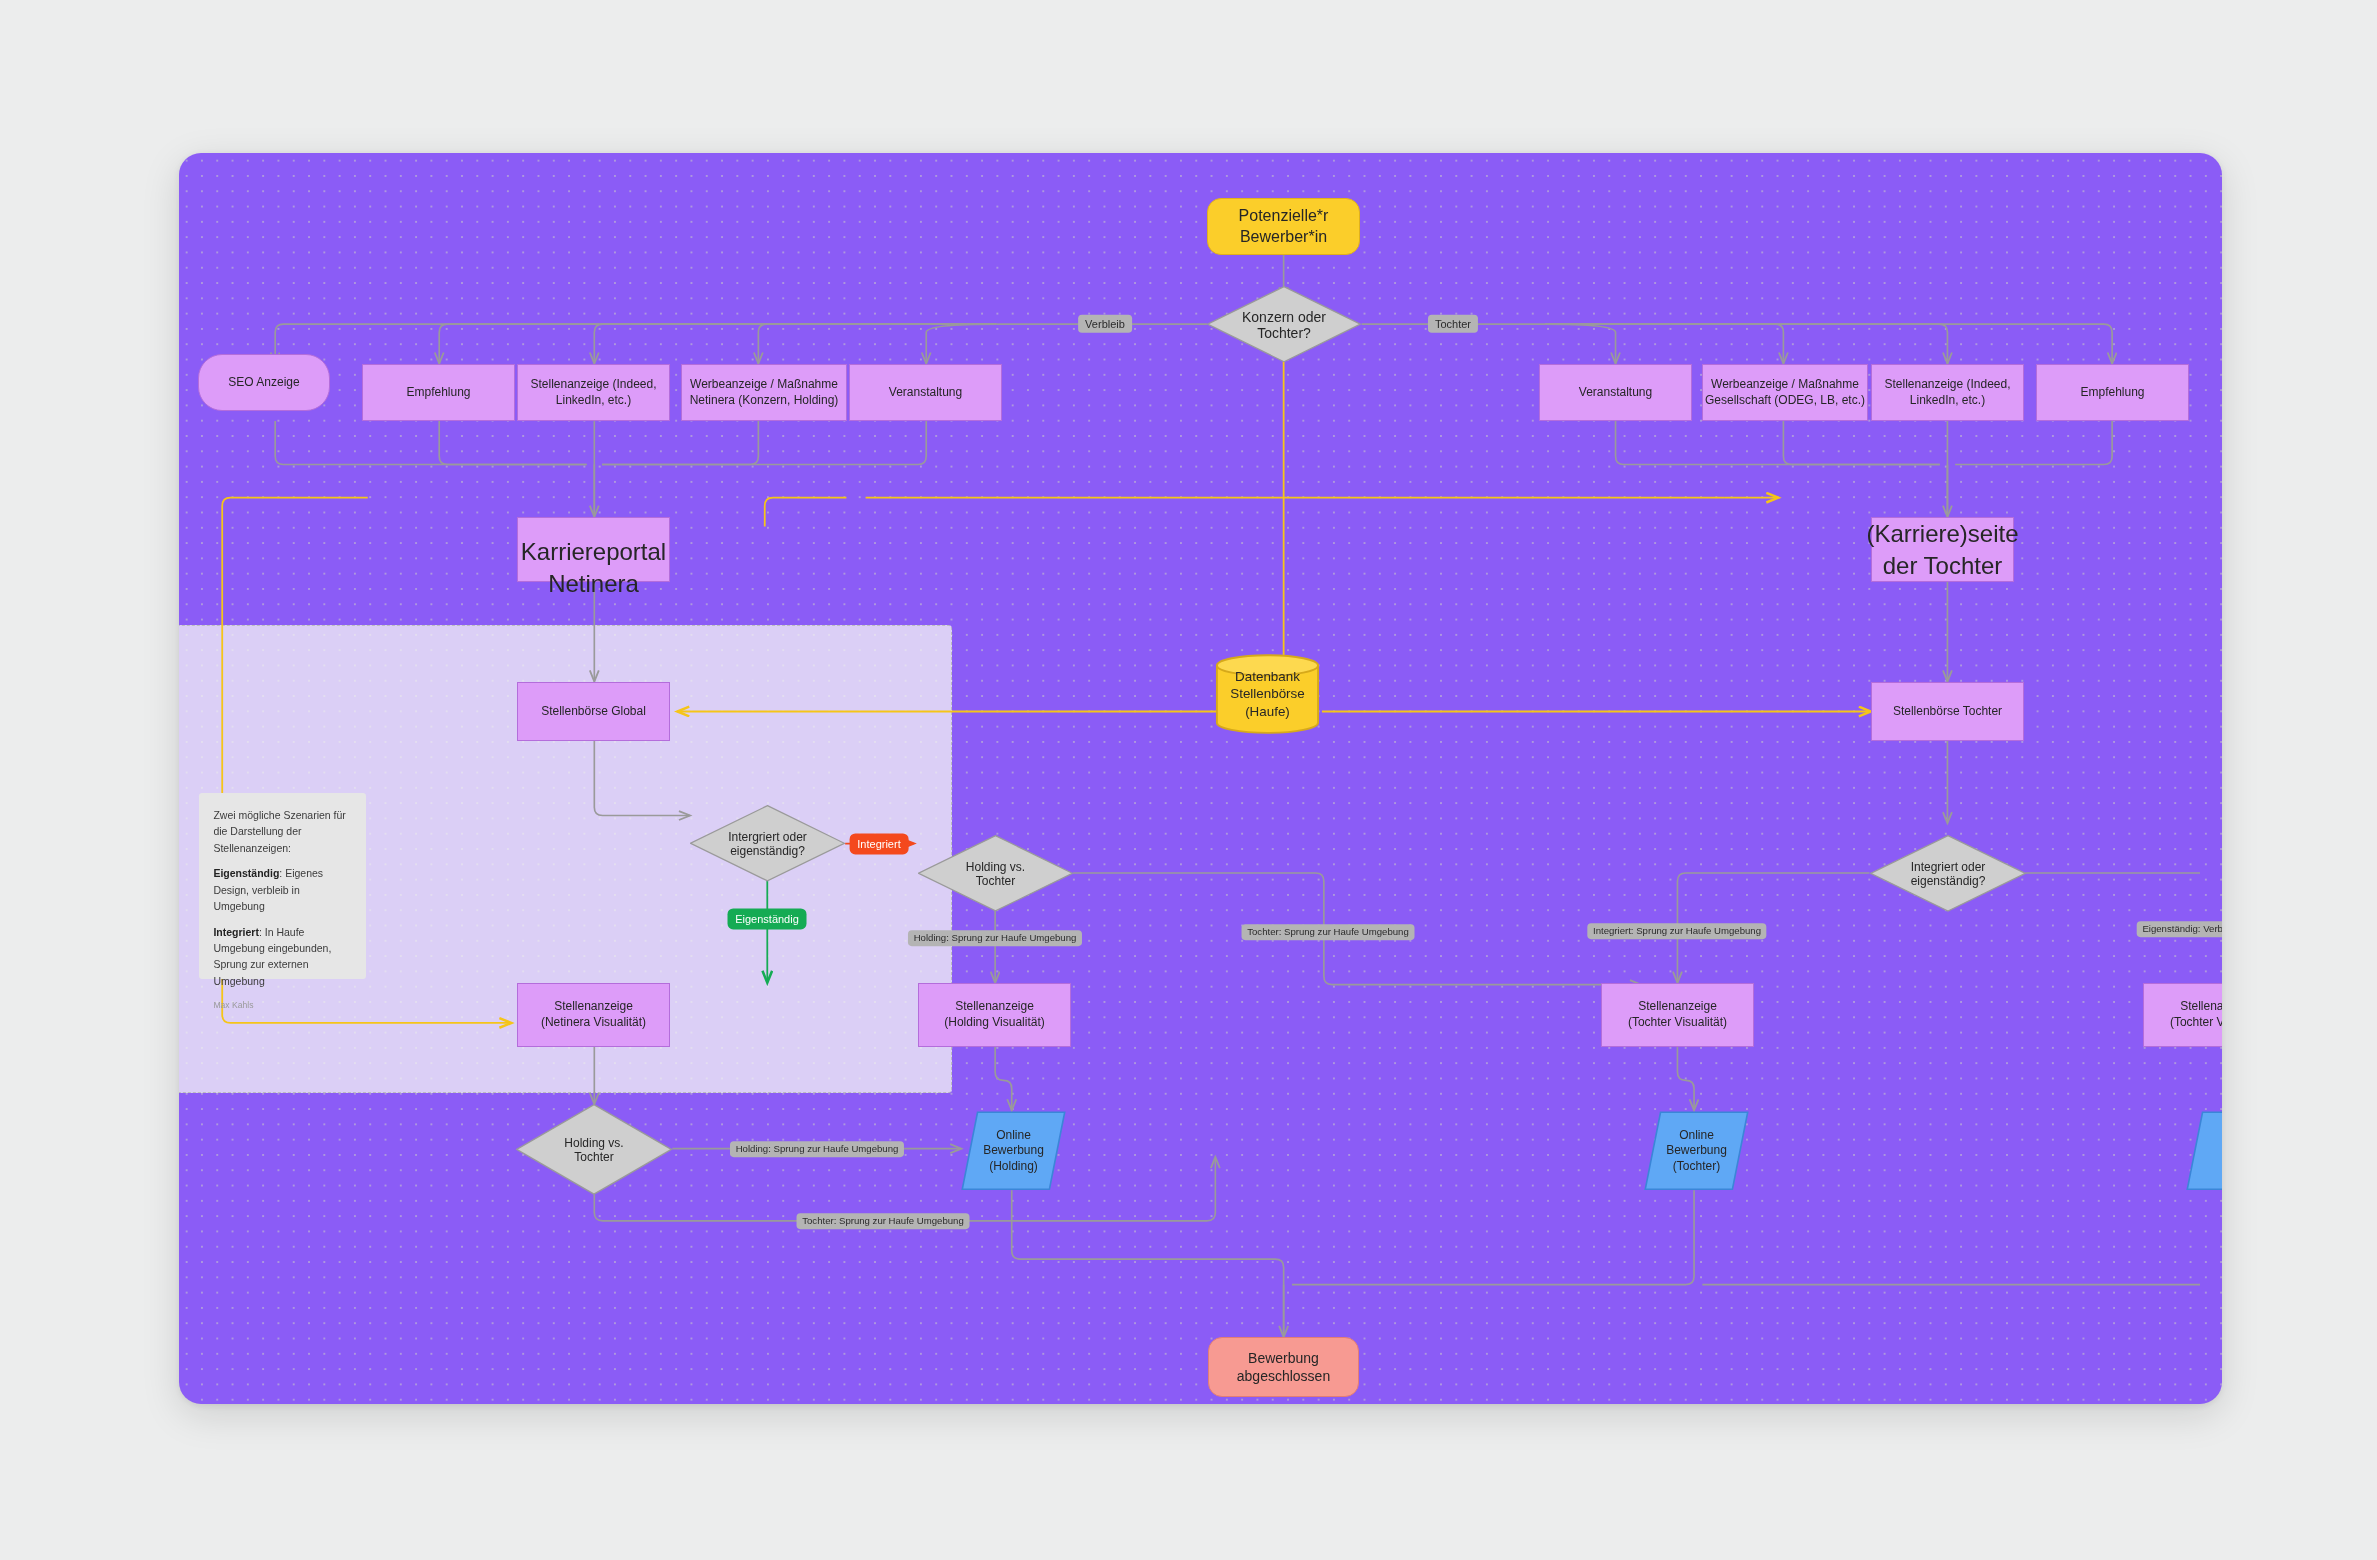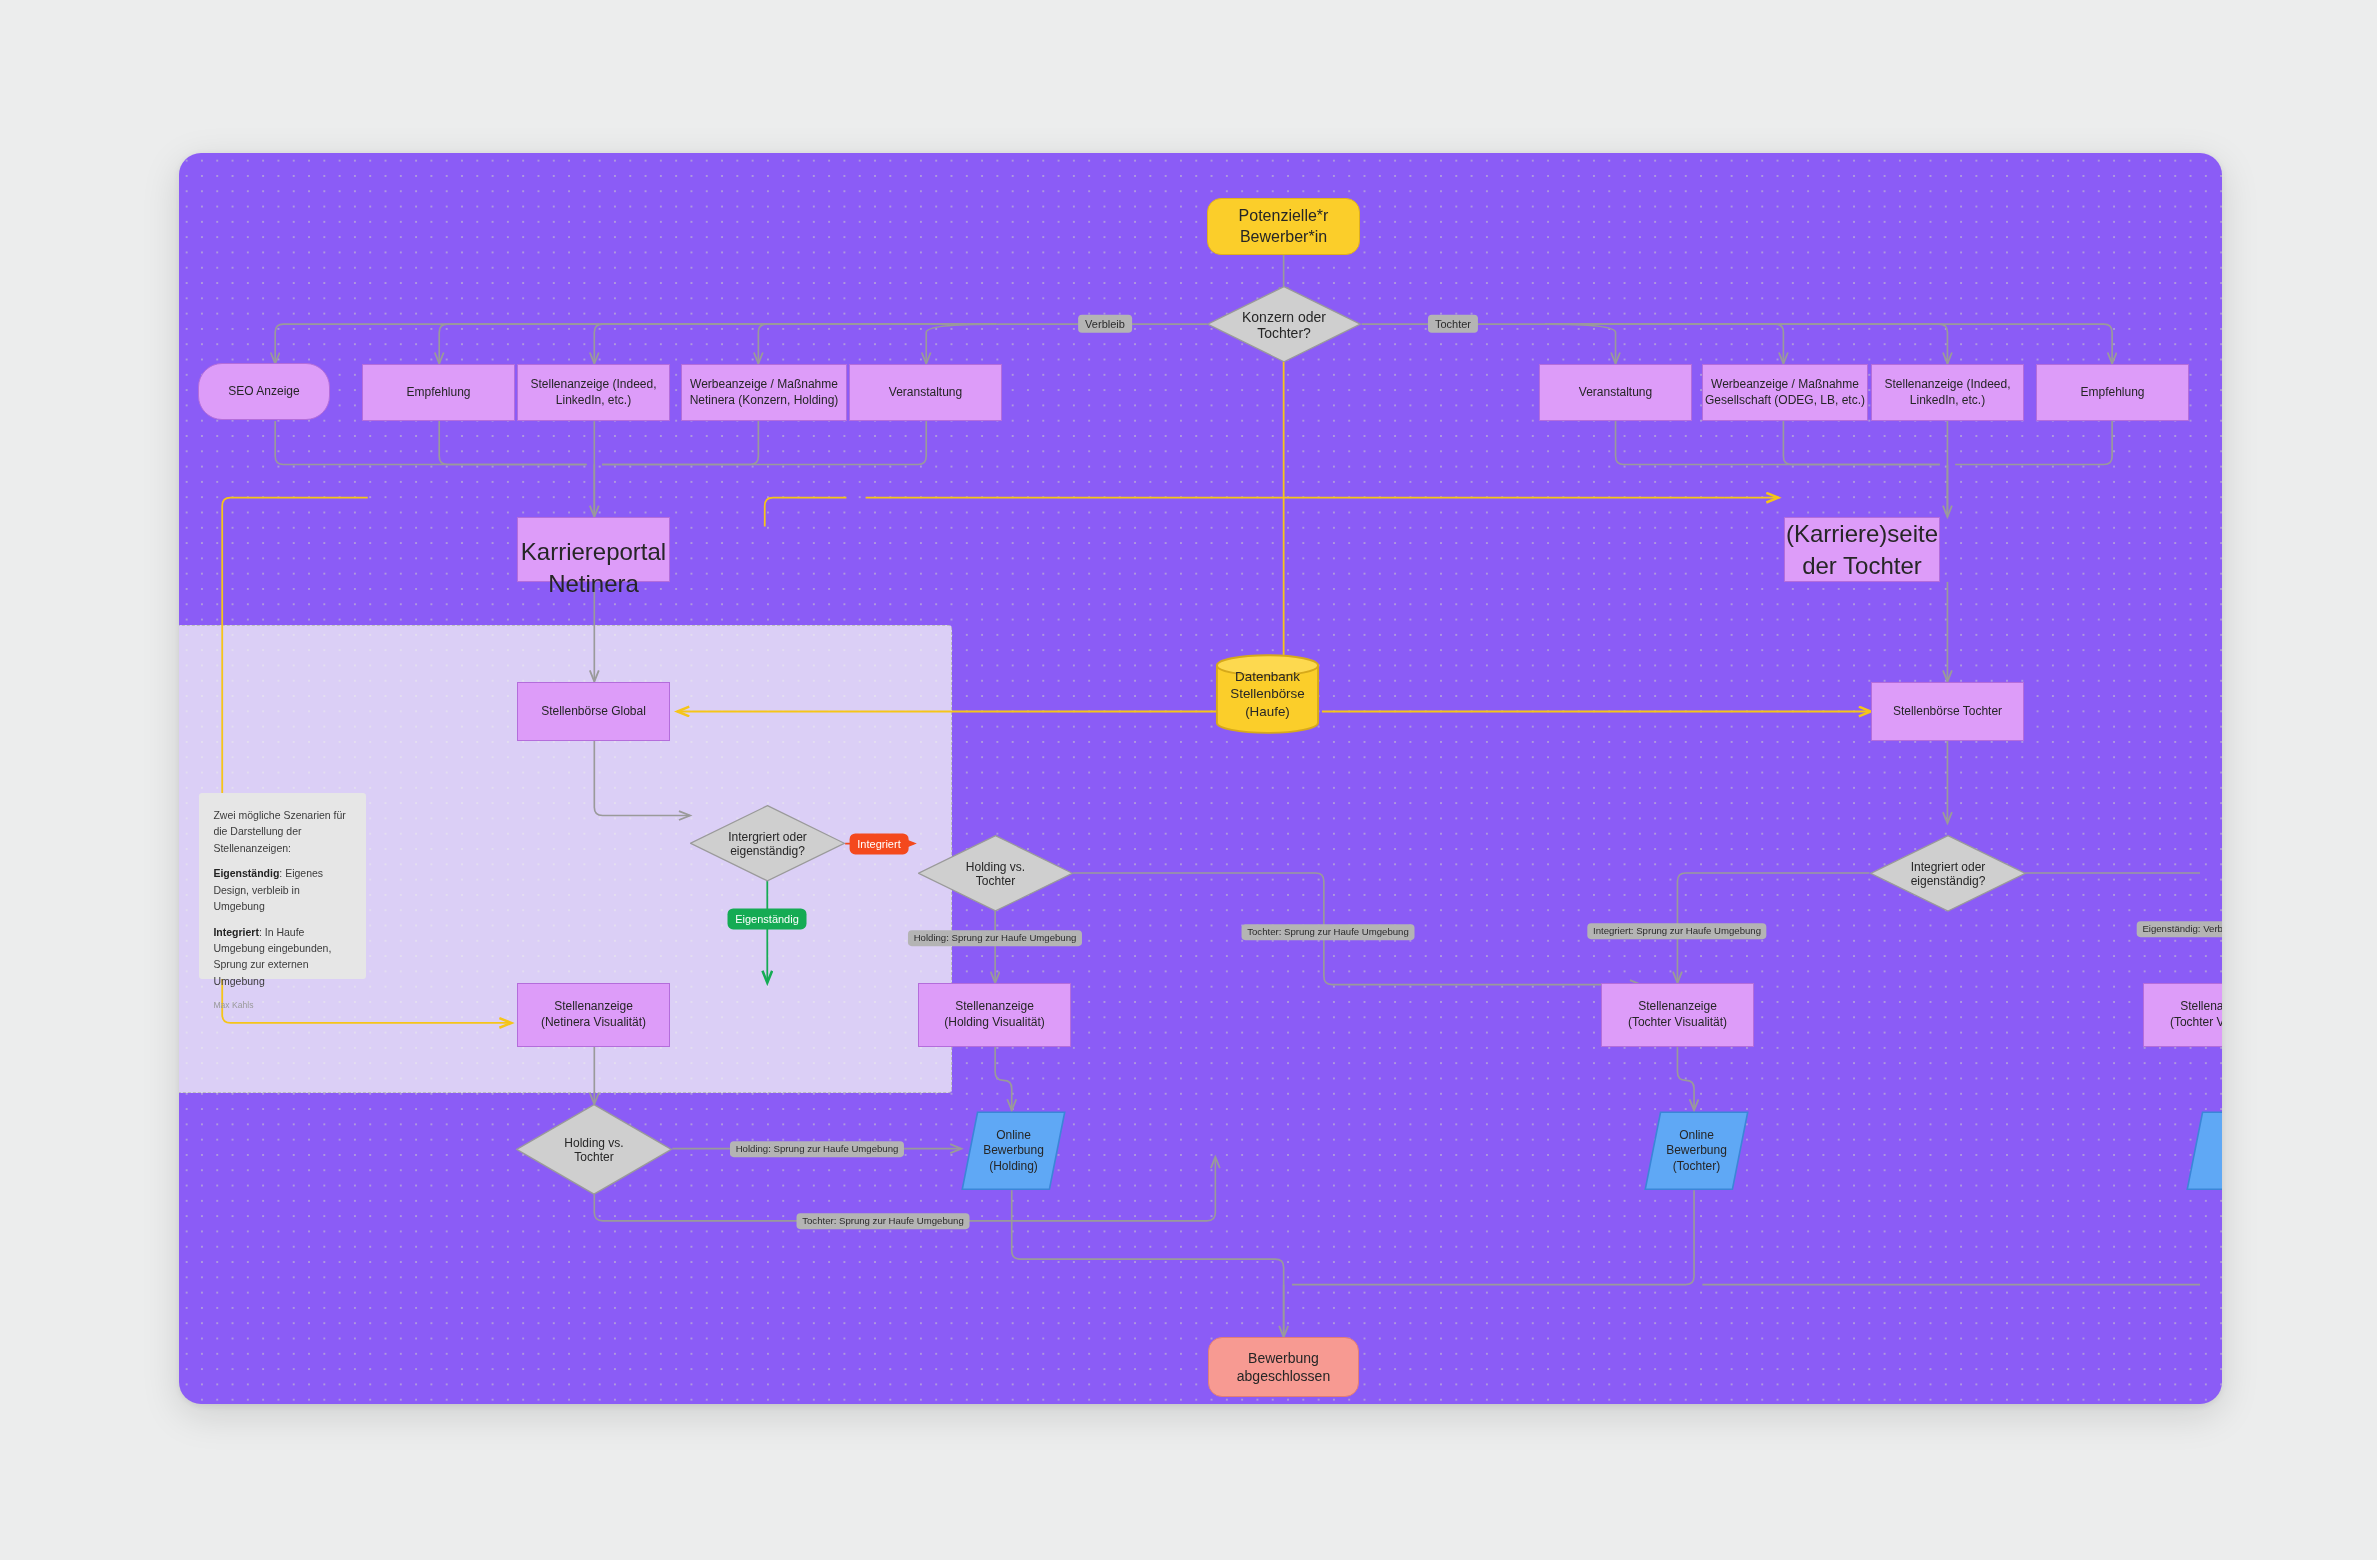--- a/index.html
+++ b/index.html
@@ -161,21 +161,21 @@
     </div>
 
     <div class="diamond med" style="left:1028px;top:133px;width:154px;height:77px;">
       <svg class="dshape" viewBox="0 0 242 120" preserveAspectRatio="none">
         <polygon points="121,1 241,60 121,119 1,60" fill="#cfcfcf" stroke="#9a9a9a" stroke-width="2"></polygon>
       </svg>
       <span class="dlabel" style="white-space:pre-line;">Konzern oder
 Tochter?</span>
     </div>
 
-    <div class="node rect sm" style="left:19px;top:210px;width:132px;height:57px;border-radius:24px;">
+    <div class="node rect sm" style="left:19px;top:201px;width:132px;height:57px;border-radius:24px;">
       <span>SEO Anzeige</span>
     </div>
     <div class="node rect sm" style="left:183px;top:211px;width:153px;height:57px;">
       <span>Empfehlung</span>
     </div>
     <div class="node rect sm" style="left:338px;top:211px;width:153px;height:57px;">
       <span style="white-space:pre-line;">Stellenanzeige (Indeed,
 LinkedIn, etc.)</span>
     </div>
     <div class="node rect sm" style="left:502px;top:211px;width:166px;height:57px;">
@@ -198,21 +198,21 @@
 LinkedIn, etc.)</span>
     </div>
     <div class="node rect sm" style="left:1857px;top:211px;width:153px;height:57px;">
       <span>Empfehlung</span>
     </div>
 
     <div class="node rect big" style="left:338px;top:364px;width:153px;height:65px;">
       <span style="white-space:pre-line;margin-top:36px;">Karriereportal
 Netinera</span>
     </div>
-    <div class="node rect big" style="left:1605px;top:364px;width:156px;height:65px;">
+    <div class="node rect big" style="left:1692px;top:364px;width:143px;height:65px;">
       <span style="white-space:pre-line;">(Karriere)seite
 der Tochter</span>
     </div>
 
     <div class="node rect sm" style="left:338px;top:529px;width:153px;height:59px;">
       <span>Stellenbörse Global</span>
     </div>
     <div class="node rect sm" style="left:1692px;top:529px;width:153px;height:59px;">
       <span>Stellenbörse Tochter</span>
     </div>

